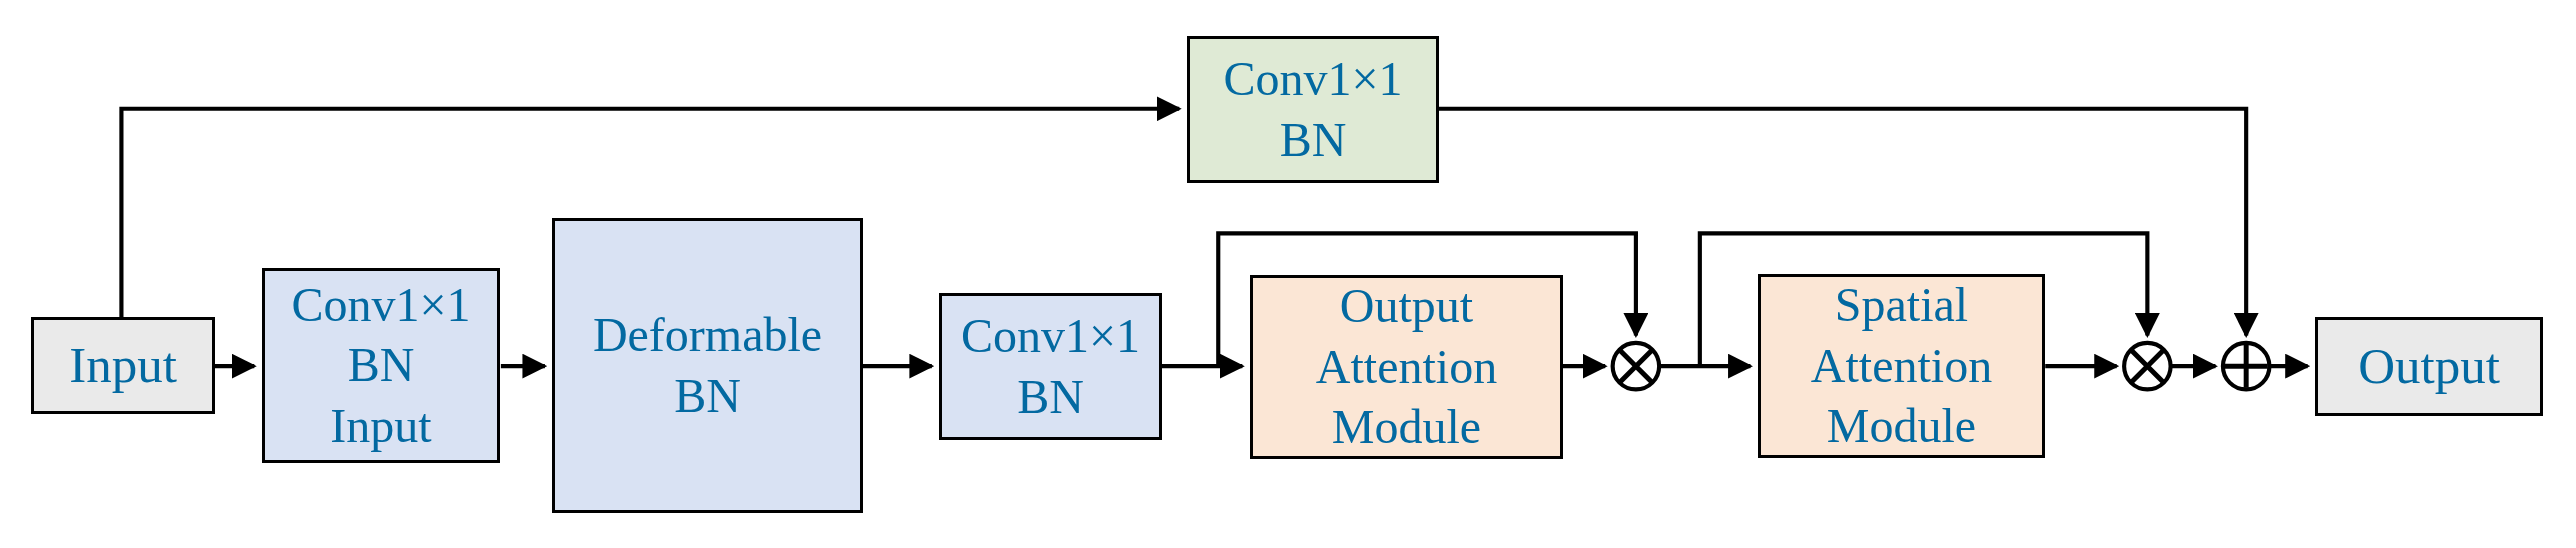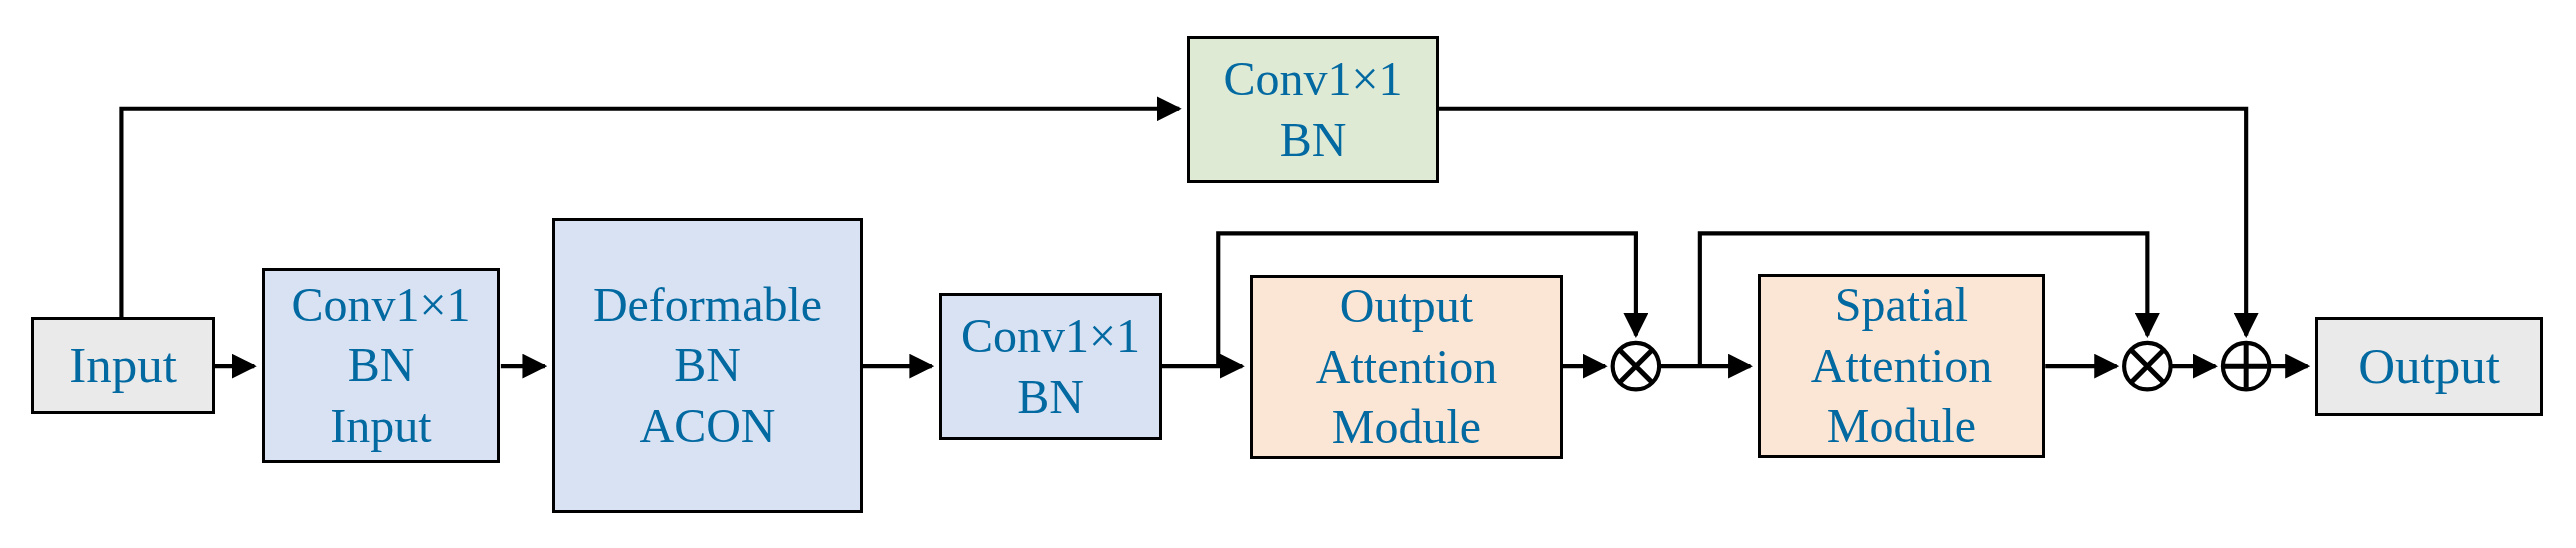--- a/index.html
+++ b/index.html
@@ -80,21 +80,20 @@
 
 <div class="box" style="left: 262px; top: 268px; width: 238px; height: 195px; background: rgb(217, 226, 243);">
   <div class="ln">Conv1×1</div>
   <div class="ln">BN</div>
   <div class="ln">Input</div>
 </div>
 
 <div class="box" style="left: 552px; top: 218px; width: 311px; height: 295px; background: rgb(217, 226, 243);">
   <div class="ln">Deformable</div>
   <div class="ln">BN</div>
-  <div class="ln">ACON</div>
 </div>
 
 <div class="box" style="left: 939px; top: 293px; width: 223px; height: 147px; background: rgb(217, 226, 243);">
   <div class="ln">Conv1×1</div>
   <div class="ln">BN</div>
 </div>
 
 <div class="box" style="left: 1250px; top: 275px; width: 313px; height: 184px; background: rgb(251, 230, 213);">
   <div class="ln">Output</div>
   <div class="ln">Attention</div>

